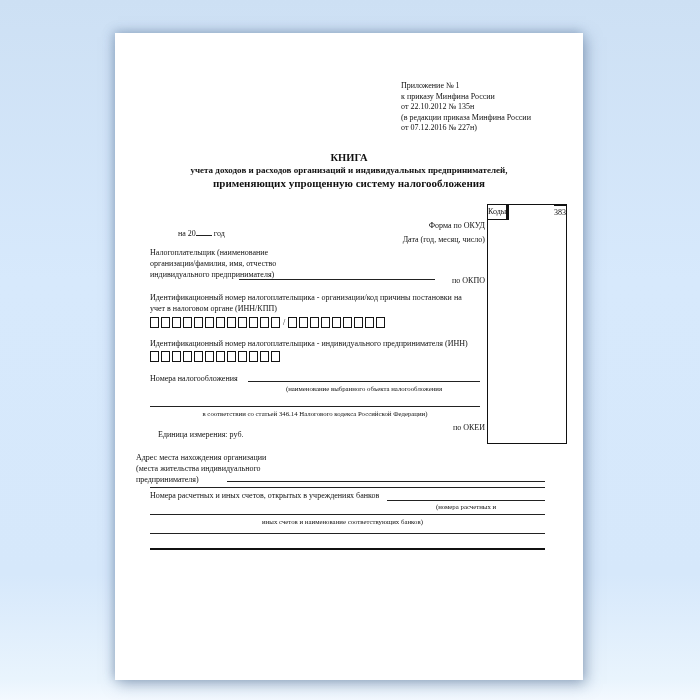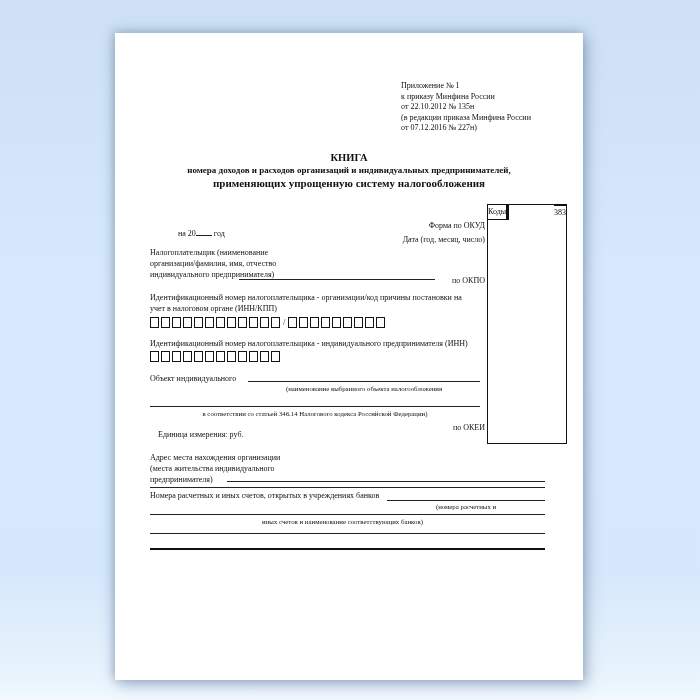--- a/index.html
+++ b/index.html
@@ -43,21 +43,21 @@
 
     <div class="abs hdr-note">
       <div>Приложение № 1</div>
       <div>к приказу Минфина России</div>
       <div>от 22.10.2012 № 135н</div>
       <div>(в редакции приказа Минфина России</div>
       <div>от 07.12.2016 № 227н)</div>
     </div>
 
     <div class="abs title1">КНИГА</div>
-    <div class="abs title2">номера доходов и расходов организаций и индивидуальных предпринимателей,</div>
+    <div class="abs title2">учета доходов и расходов организаций и индивидуальных предпринимателей,</div>
     <div class="abs title3">применяющих упрощенную систему налогообложения</div>
 
     <div class="abs codes-box">
       <div class="cb-row">Коды</div>
       <div class="cb-row"></div>
       <div class="cb-date">
         <div class="d1"></div>
         <div class="d2"></div>
         <div class="d3"></div>
       </div>
@@ -126,29 +126,29 @@
           <span class="cell"></span>
           <span class="cell"></span>
           <span class="cell"></span>
           <span class="cell"></span>
           <span class="cell"></span>
           <span class="cell"></span>
           <span class="cell"></span>
         </span>
     </div>
 
-    <div class="abs lbl nowrap" style="left:35px;top:340px;">Объект индивидуального</div>
+    <div class="abs lbl nowrap" style="left:35px;top:340px;">Номера налогообложения</div>
     <div class="abs fill-line" style="left:133px;top:348px;width:232px;"></div>
     <div class="abs small center" style="left:133px;top:352px;width:232px;">(наименование выбранного объекта налогообложения</div>
     <div class="abs fill-line" style="left:35px;top:373px;width:330px;"></div>
     <div class="abs small center" style="left:35px;top:377px;width:330px;">в соответствии со статьей 346.14 Налогового кодекса Российской Федерации)</div>
 
     <div class="abs lbl nowrap" style="left:43px;top:396px;">Единица измерения: руб.</div>
 
-    <div class="abs lbl" style="left:35px;top:419px;">
+    <div class="abs lbl" style="left:21px;top:419px;">
       <div>Адрес места нахождения организации</div>
       <div>(места жительства индивидуального</div>
       <div>предпринимателя)</div>
     </div>
     <div class="abs fill-line" style="left:112px;top:448px;width:318px;"></div>
     <div class="abs fill-line" style="left:35px;top:454px;width:395px;"></div>
 
     <div class="abs lbl nowrap" style="left:35px;top:457px;">Номера расчетных и иных счетов, открытых в учреждениях банков</div>
     <div class="abs fill-line" style="left:272px;top:467px;width:158px;"></div>
     <div class="abs small center" style="left:272px;top:470px;width:158px;">(номера расчетных и</div>

